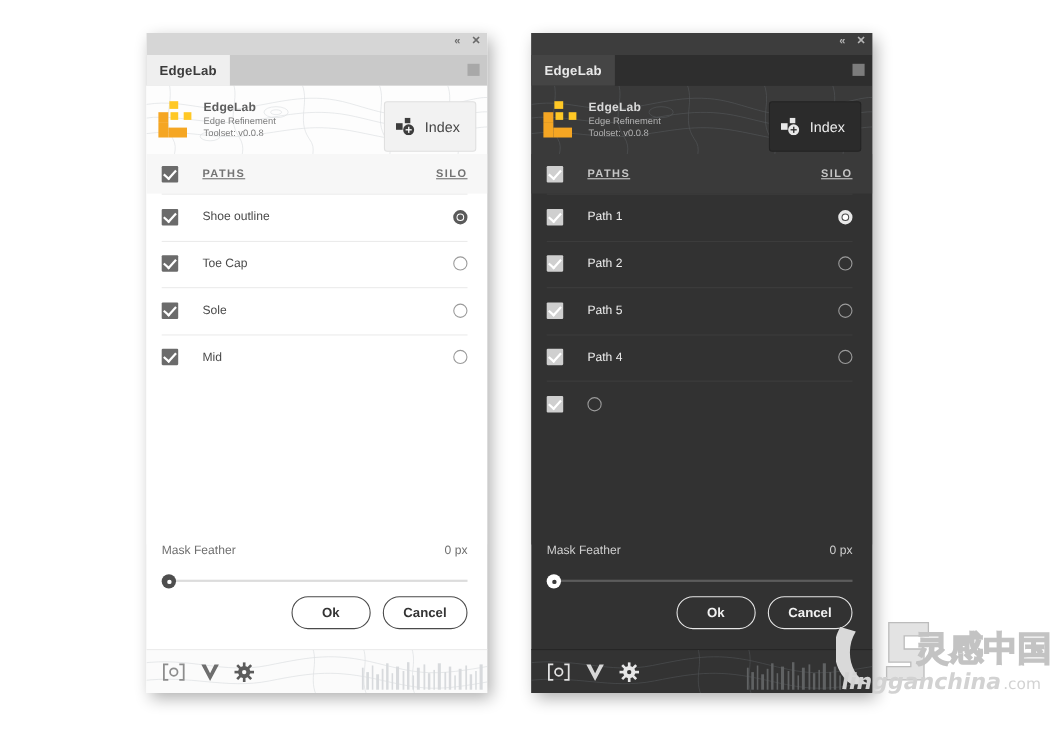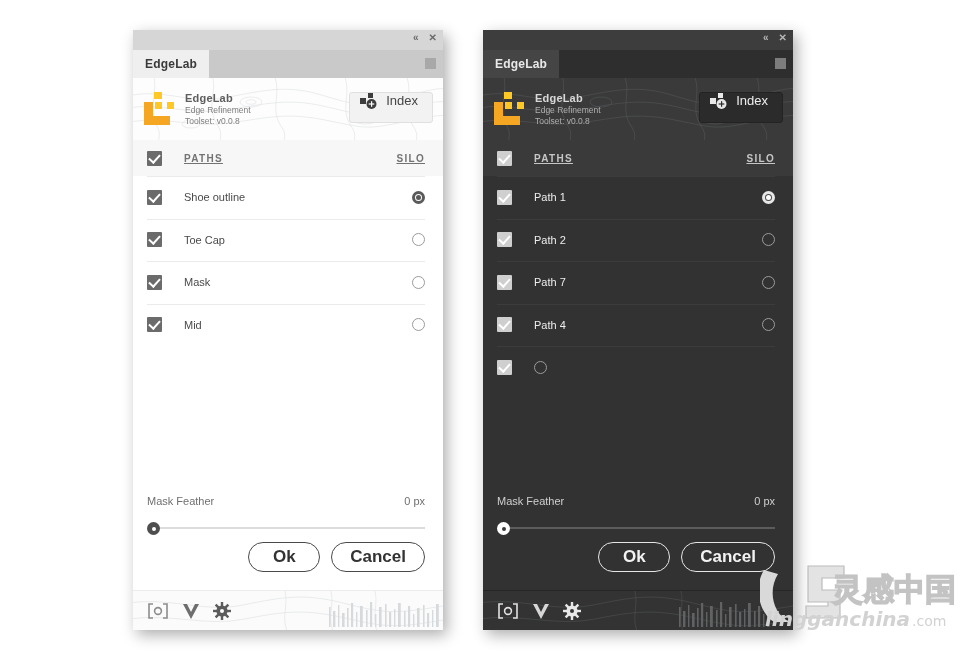--- a/index.html
+++ b/index.html
@@ -124,25 +124,25 @@
   }
   .panel-light .brand-name { color: #5e5e5e; }
   .panel-light .brand-sub  { color: #7d7d7d; }
   .panel-dark  .brand-name { color: #d8d8d8; }
   .panel-dark  .brand-sub  { color: #b0b0b0; }
 
   .index-btn {
     position: absolute;
     right: 10px; top: 14px;
     z-index: 3;
-    height: 31px;
+    height: 46px;
     padding: 0 14px 0 10px;
     border-radius: 3px;
     display: flex;
-    align-items: flex-start;
+    align-items: center;
     gap: 9px;
     font-size: 13px;
     cursor: pointer;
   }
   .panel-light .index-btn { background: #f2f2f2; color: #454545; border: 1px solid #e0e0e0; }
   .panel-dark  .index-btn { background: #2b2b2b; color: #ededed; border: 1px solid #232323; }
 
   
   .list { flex: 1; position: relative; }
   .panel-light .list { background: #ffffff; }
@@ -285,21 +285,21 @@
     padding: 0 18px 0 14px;
     margin-bottom: 18px;
   }
   .pill {
     min-width: 72px;
     height: 30px;
     border-radius: 15px;
     display: flex;
     align-items: center;
     justify-content: center;
-    font-size: 17px;
+    font-size: 12px;
     font-weight: bold;
     cursor: pointer;
     padding: 0 18px;
   }
   .panel-light .pill { border: 1.6px solid #4a4a4a; color: #333333; background: #ffffff; }
   .panel-dark  .pill { border: 1.6px solid #e6e6e6; color: #f2f2f2; background: #323232; }
 
   
   .toolbar {
     height: 40px;
@@ -406,21 +406,21 @@
         <div class="row-label">Shoe outline</div>
         <div class="radio on"></div>
       </div>
       <div class="row sep">
         <div class="cb"></div>
         <div class="row-label">Toe Cap</div>
         <div class="radio"></div>
       </div>
       <div class="row sep">
         <div class="cb"></div>
-        <div class="row-label">Mask</div>
+        <div class="row-label">Sole</div>
         <div class="radio"></div>
       </div>
       <div class="row sep">
         <div class="cb"></div>
         <div class="row-label">Mid</div>
         <div class="radio"></div>
       </div>
     </div>
 
     <div class="feather">
@@ -569,21 +569,21 @@
         <div class="row-label">Path 1</div>
         <div class="radio on"></div>
       </div>
       <div class="row sep">
         <div class="cb"></div>
         <div class="row-label">Path 2</div>
         <div class="radio"></div>
       </div>
       <div class="row sep">
         <div class="cb"></div>
-        <div class="row-label">Path 7</div>
+        <div class="row-label">Path 5</div>
         <div class="radio"></div>
       </div>
       <div class="row sep">
         <div class="cb"></div>
         <div class="row-label">Path 4</div>
         <div class="radio"></div>
       </div>
       <div class="row sep">
         <div class="cb"></div>
         <div class="radio"></div>

